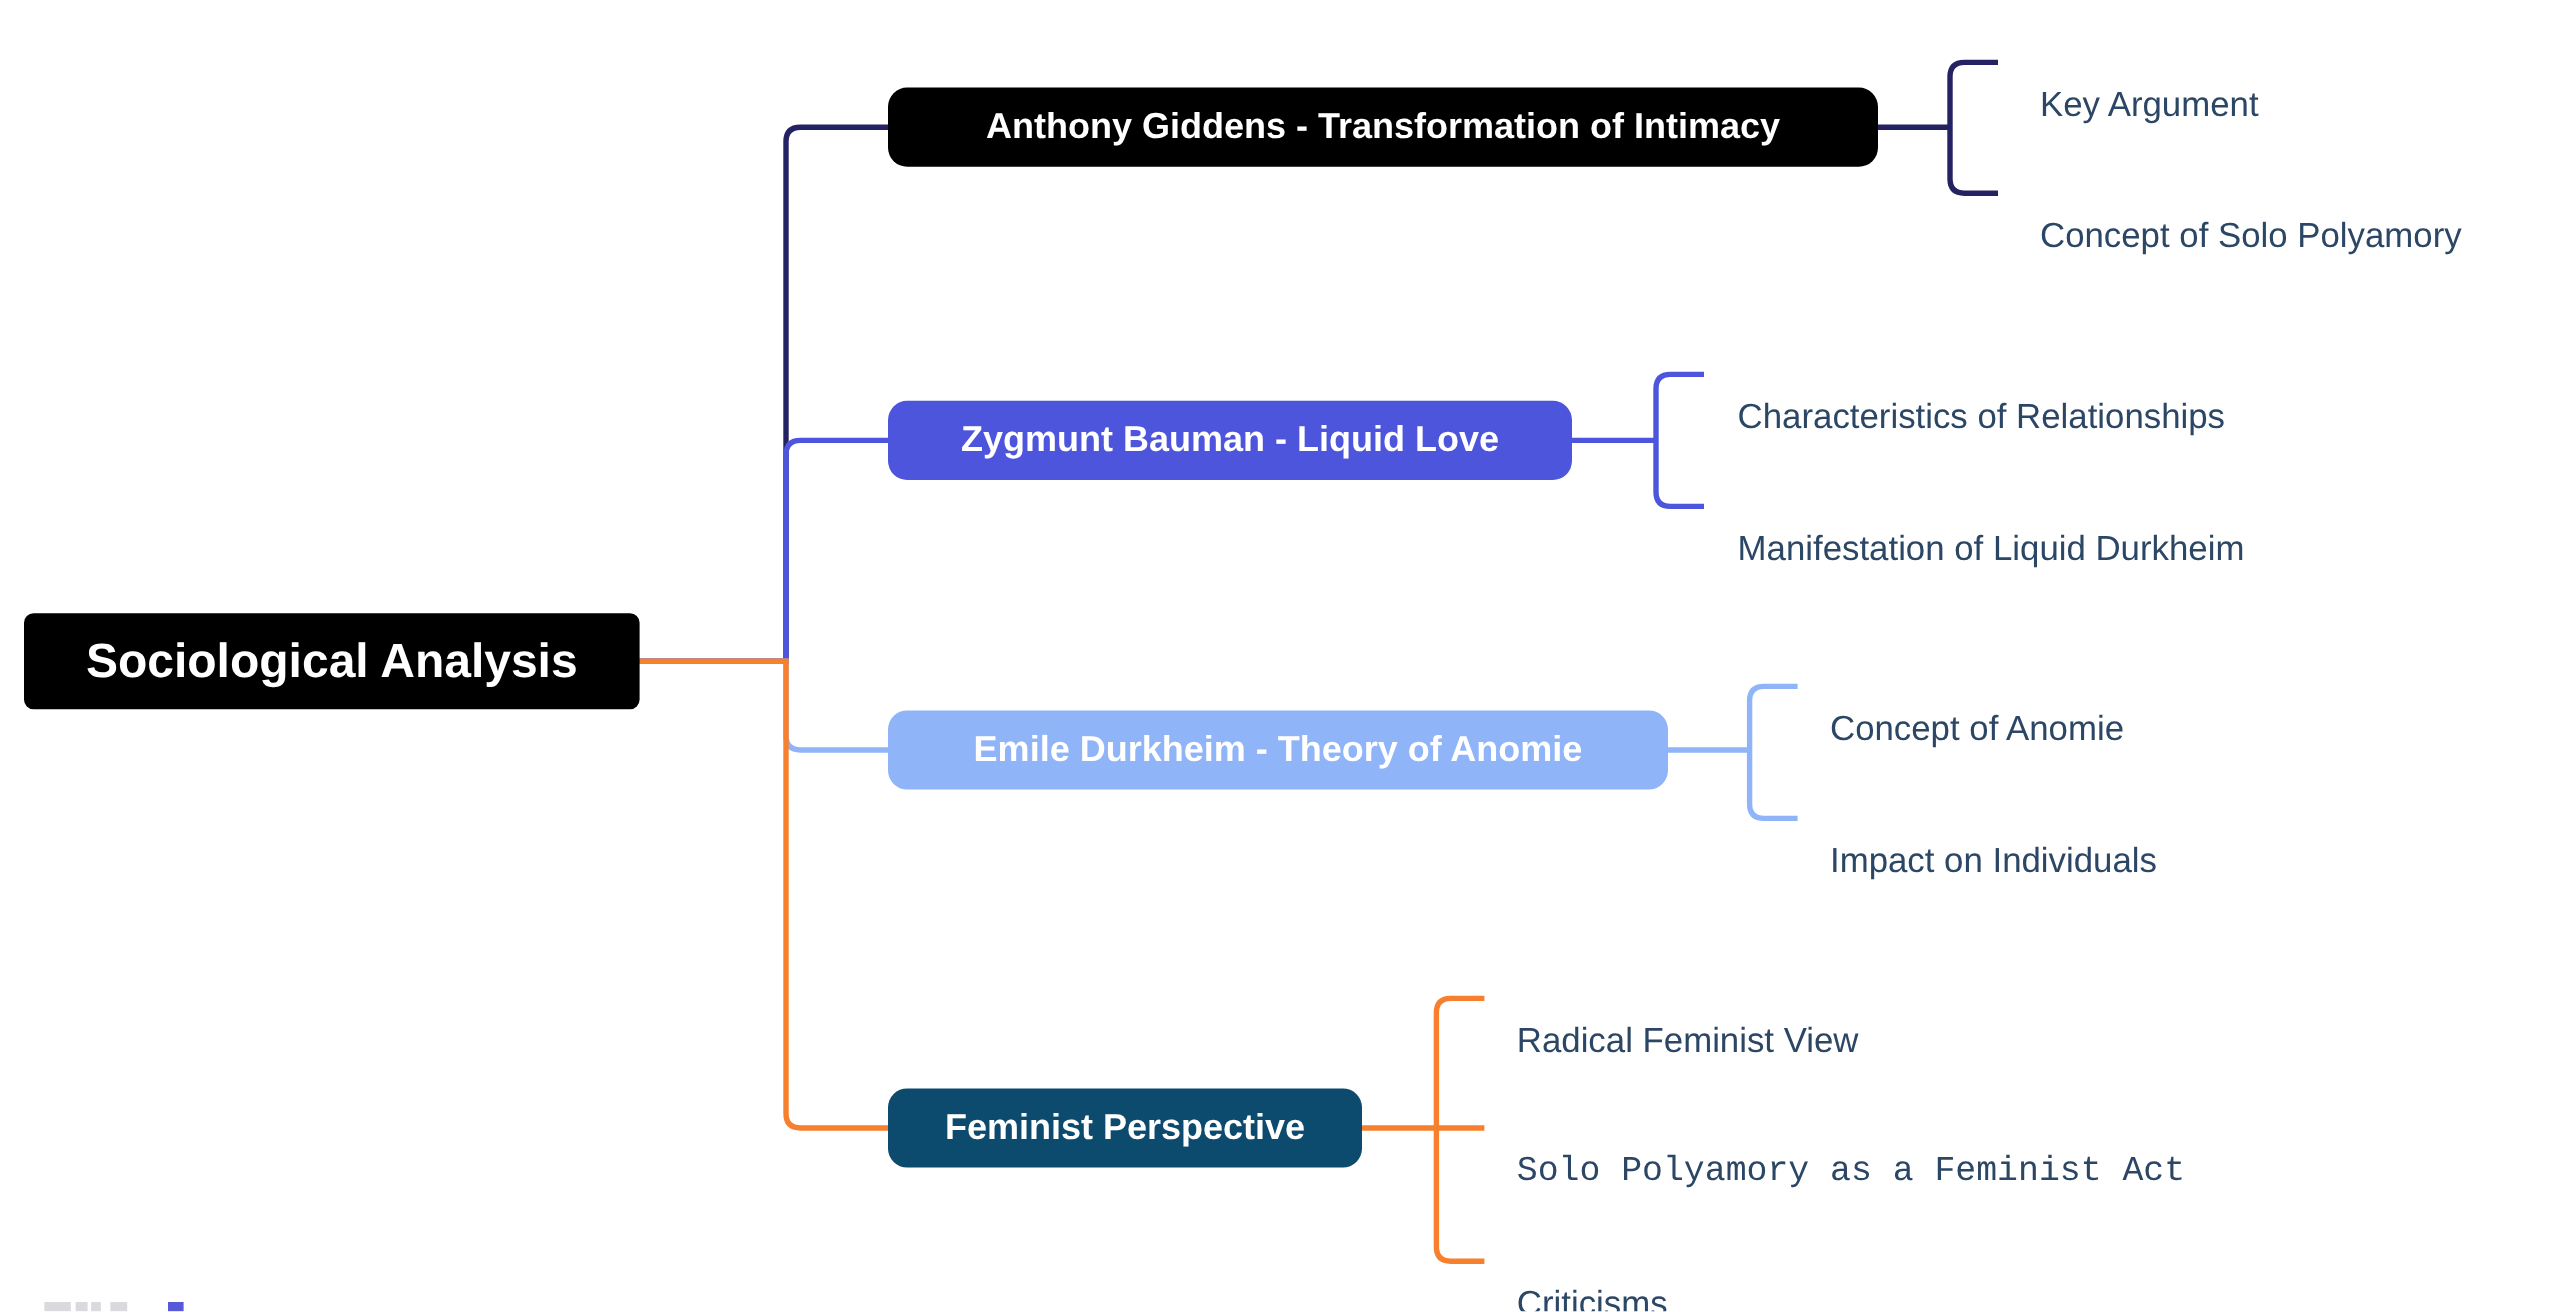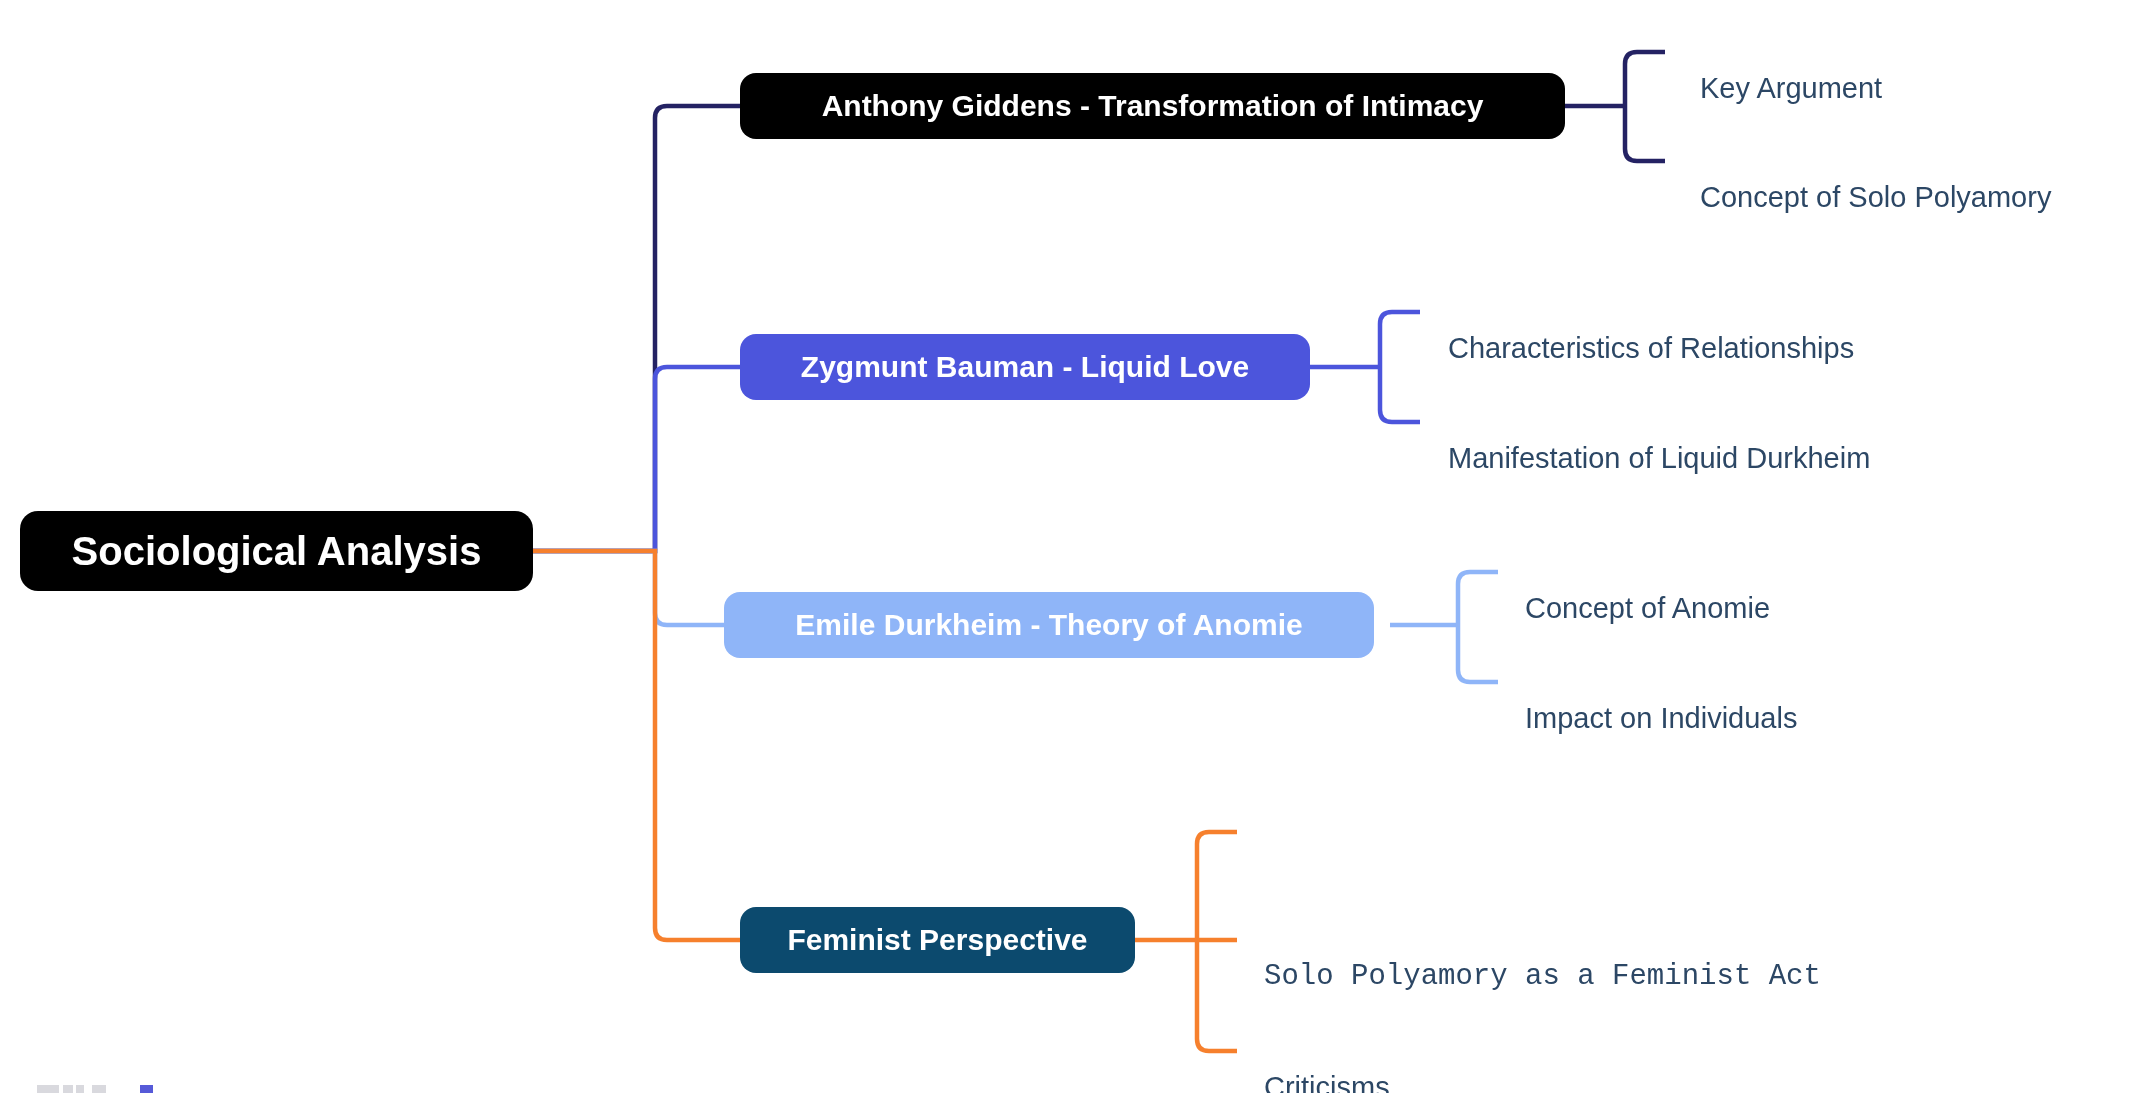--- a/index.html
+++ b/index.html
@@ -41,21 +41,21 @@
     font-weight: 700;
     white-space: nowrap;
     box-sizing: border-box;
     cursor: default;
   }
   .root-node {
     left: 20px;
     top: 511px;
     width: 513px;
     height: 80px;
-    border-radius: 18px;
+    border-radius: 8px;
     font-size: 40px;
   }
   .branch-node {
     height: 66px;
     border-radius: 16px;
     font-size: 30px;
   }
   .bg-navy   { background: #000000; }
   .bg-blue   { background: #4C55DC; }
   .bg-lblue  { background: #8FB5F8; }
@@ -104,33 +104,34 @@
     <path class="edge st-orange" d="M 1135 940 L 1237 940"></path>
     <path class="edge st-orange" d="M 1237 832 L 1209 832 Q 1197 832 1197 844 L 1197 1039 Q 1197 1051 1209 1051 L 1237 1051"></path>
   </svg>
 
   <div class="node root-node bg-navy">Sociological Analysis</div>
 
   <div class="node branch-node bg-navy" style="left:740px; top:73px; width:825px;">Anthony Giddens - Transformation of Intimacy</div>
 
   <div class="node branch-node bg-blue" style="left:740px; top:334px; width:570px;">Zygmunt Bauman - Liquid Love</div>
 
-  <div class="node branch-node bg-lblue" style="left:724px; top:592px; width:650px;">Emile Durkheim - Theory of Anomie</div>
+  <div class="node branch-node bg-lblue" style="left:740px; top:592px; width:650px;">Emile Durkheim - Theory of Anomie</div>
 
   <div class="node branch-node bg-orange" style="left:740px; top:907px; width:395px;">Feminist Perspective</div>
 
   <div class="child-label" style="left:1700px; top:52px;">Key Argument</div>
   <div class="child-label" style="left:1700px; top:161px;">Concept of Solo Polyamory</div>
 
   <div class="child-label" style="left:1448px; top:312px;">Characteristics of Relationships</div>
   <div class="child-label" style="left:1448px; top:422px;">Manifestation of Liquid Durkheim</div>
 
   <div class="child-label" style="left:1525px; top:572px;">Concept of Anomie</div>
   <div class="child-label" style="left:1525px; top:682px;">Impact on Individuals</div>
 
+  <div class="child-label" style="left:1264px; top:832px;">Radical Feminist View</div>
   <div class="child-label" style="left:1264px; top:940px;font-family:Liberation Mono, monospace;">Solo Polyamory as a Feminist Act</div>
   <div class="child-label" style="left:1264px; top:1051px;">Criticisms</div>
 
   <div>
     <span class="frag frag-gray" style="left:37px;  width:22px;"></span>
     <span class="frag frag-gray" style="left:63px;  width:10px;"></span>
     <span class="frag frag-gray" style="left:76px;  width:8px;"></span>
     <span class="frag frag-gray" style="left:92px;  width:14px;"></span>
     <span class="frag frag-blue" style="left:140px; width:13px;"></span>
   </div>

